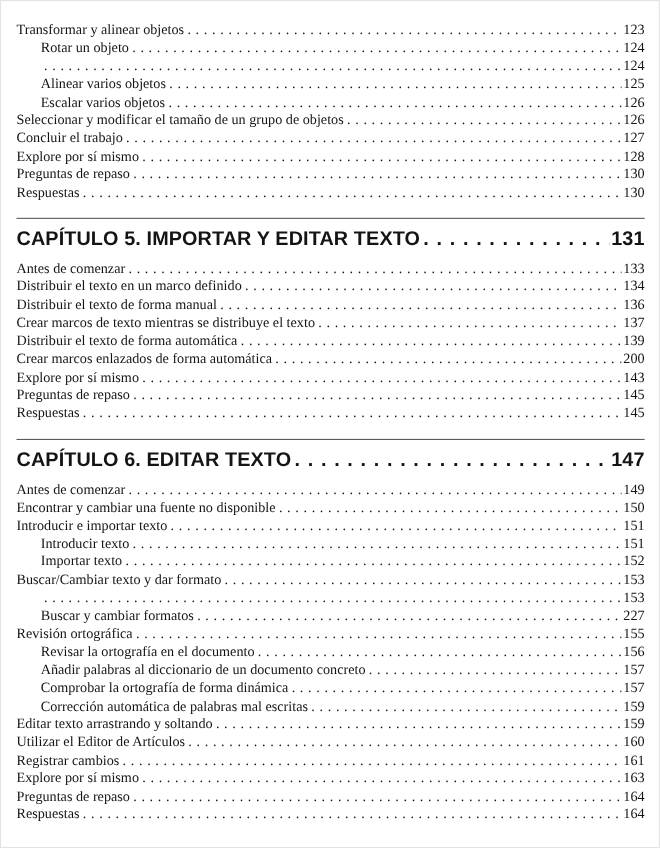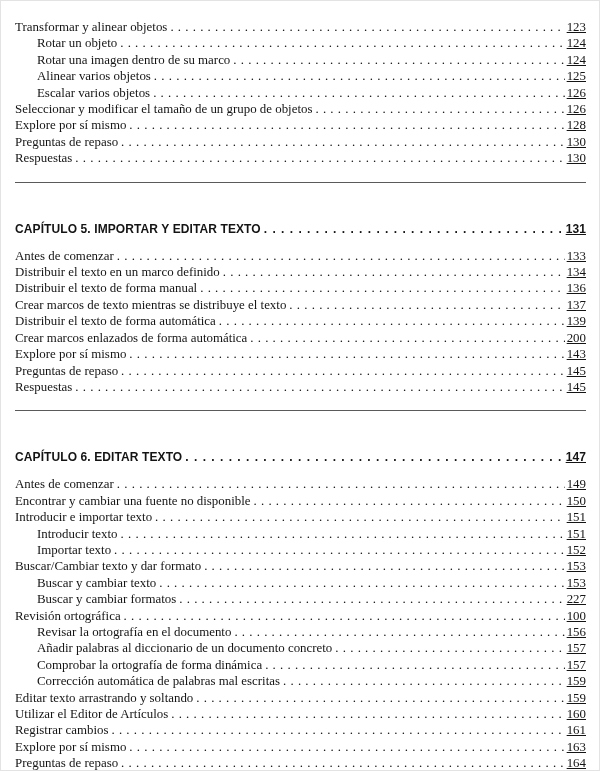--- a/index.html
+++ b/index.html
@@ -31,39 +31,37 @@
     white-space: nowrap;
     margin: 0 2px 0 3px;
     min-width: 10px;
   }
   .row .leader::after {
     content: ". . . . . . . . . . . . . . . . . . . . . . . . . . . . . . . . . . . . . . . . . . . . . . . . . . . . . . . . . . . . . . . . . . . . . . . . . . . . . . . . . . . . . . . . . . . . . . . . . . . . . . . . . . . . . . . . . . . . . . . . . . . . . . . . . . . . . . . . ";
     letter-spacing: 0.5px;
   }
   .row .pageno {
     flex: 0 0 auto;
-    text-decoration: underline;
   }
   .row.lvl2 {
     padding-left: 22px;
     text-align: center;
   }
   .toc-section.has-rule {
     border-top: 1px solid #5a5a5a;
     margin-top: 15px;
     padding-top: 8px;
   }
   .row.chapter {
     font-family: "Liberation Sans", "DejaVu Sans", sans-serif;
     font-weight: 700;
-    font-size: 12px;
+    font-size: 18px;
     line-height: 21px;
     margin-bottom: 8px;
     letter-spacing: 0.1px;
-    margin-top: 28px;
   }
   .row.chapter .leader::after {
     letter-spacing: 1px;
   }
 </style>
 </head>
 <body>
 
 <div class="toc" id="toc-root">
     <section class="toc-section">
@@ -71,38 +69,42 @@
         <span class="label">Transformar y alinear objetos</span>
         <span class="leader"></span>
         <span class="pageno">123</span>
       </div>
       <div class="row entry lvl2">
         <span class="label">Rotar un objeto</span>
         <span class="leader"></span>
         <span class="pageno">124</span>
       </div>
       <div class="row entry lvl2">
-        <span class="label">Rotar una imagen dentro de su marco</span>
         <span class="leader"></span>
         <span class="pageno">124</span>
       </div>
       <div class="row entry lvl2">
         <span class="label">Alinear varios objetos</span>
         <span class="leader"></span>
         <span class="pageno">125</span>
       </div>
       <div class="row entry lvl2">
         <span class="label">Escalar varios objetos</span>
         <span class="leader"></span>
         <span class="pageno">126</span>
       </div>
       <div class="row entry lvl1">
         <span class="label">Seleccionar y modificar el tamaño de un grupo de objetos</span>
         <span class="leader"></span>
         <span class="pageno">126</span>
+      </div>
+      <div class="row entry lvl1">
+        <span class="label">Concluir el trabajo</span>
+        <span class="leader"></span>
+        <span class="pageno">127</span>
       </div>
       <div class="row entry lvl1">
         <span class="label">Explore por sí mismo</span>
         <span class="leader"></span>
         <span class="pageno">128</span>
       </div>
       <div class="row entry lvl1">
         <span class="label">Preguntas de repaso</span>
         <span class="leader"></span>
         <span class="pageno">130</span>
@@ -195,33 +197,32 @@
         <span class="label">Importar texto</span>
         <span class="leader"></span>
         <span class="pageno">152</span>
       </div>
       <div class="row entry lvl1">
         <span class="label">Buscar/Cambiar texto y dar formato</span>
         <span class="leader"></span>
         <span class="pageno">153</span>
       </div>
       <div class="row entry lvl2">
-        <span class="label">Buscar y cambiar texto</span>
         <span class="leader"></span>
         <span class="pageno">153</span>
       </div>
       <div class="row entry lvl2">
         <span class="label">Buscar y cambiar formatos</span>
         <span class="leader"></span>
         <span class="pageno">227</span>
       </div>
       <div class="row entry lvl1">
         <span class="label">Revisión ortográfica</span>
         <span class="leader"></span>
-        <span class="pageno">100</span>
+        <span class="pageno">155</span>
       </div>
       <div class="row entry lvl2">
         <span class="label">Revisar la ortografía en el documento</span>
         <span class="leader"></span>
         <span class="pageno">156</span>
       </div>
       <div class="row entry lvl2">
         <span class="label">Añadir palabras al diccionario de un documento concreto</span>
         <span class="leader"></span>
         <span class="pageno">157</span>

